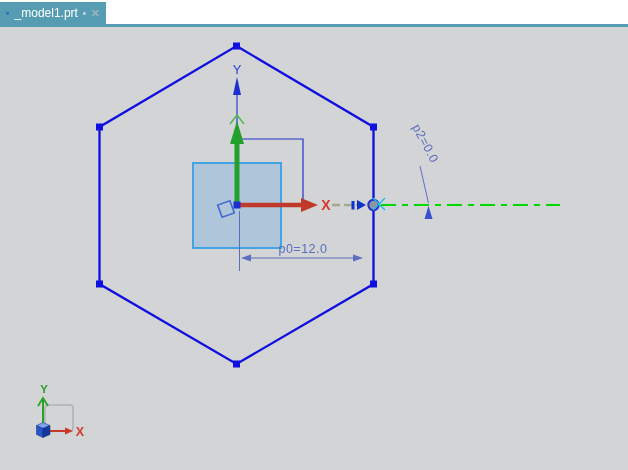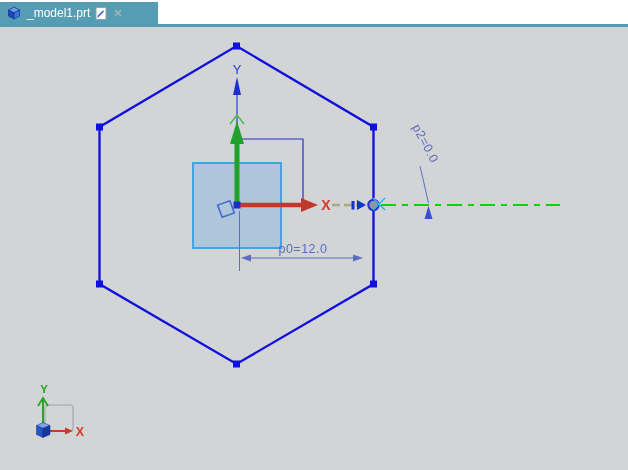--- a/index.html
+++ b/index.html
@@ -4,21 +4,21 @@
 <style>
   html,body{margin:0;padding:0;}
   body{
     width:628px;height:470px;position:relative;overflow:hidden;
     background:#ffffff;font-family:"Liberation Sans",sans-serif;
     -webkit-font-smoothing:antialiased;
   }
   
   .tabbar{position:absolute;left:0;top:0;width:628px;height:24px;background:#ffffff;}
   .tab{
-    position:absolute;left:0;top:2px;height:22px;width:158px;
+    position:absolute;left:0;top:2px;height:22px;width:106px;
     background:#569db4;display:flex;align-items:center;gap:5px;
     padding:0 6px;box-sizing:border-box;cursor:default;
   }
   .tab-title{color:#ffffff;font-size:12px;white-space:nowrap;}
   .tab-close{color:#9db3bc;font-size:11px;font-weight:bold;line-height:1;}
   .tab-underline{position:absolute;left:0;top:24px;width:628px;height:3px;background:#569db4;}
   
   .canvas{position:absolute;left:0;top:27px;width:628px;height:443px;background:#d2d4d5;}
   svg text{font-family:"Liberation Sans",sans-serif;}
   .dimtext{fill:#5a6dbe;font-size:12.5px;letter-spacing:0.5px;}

